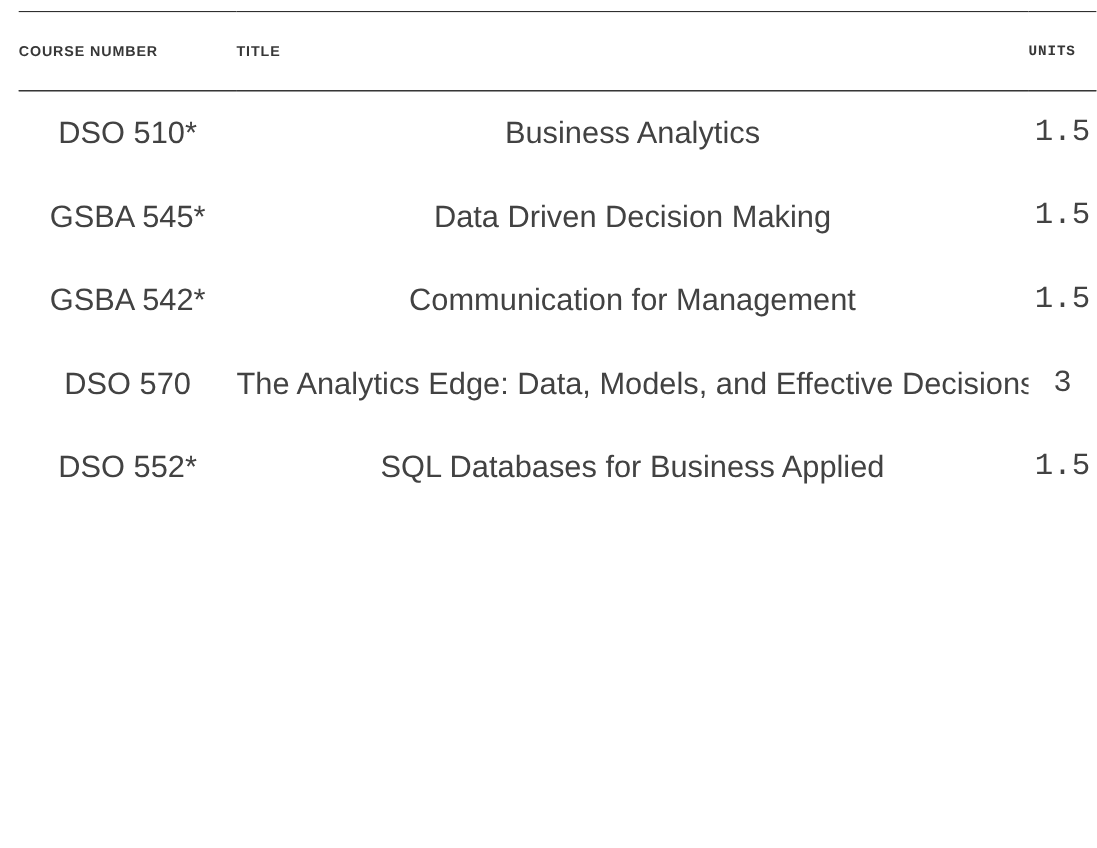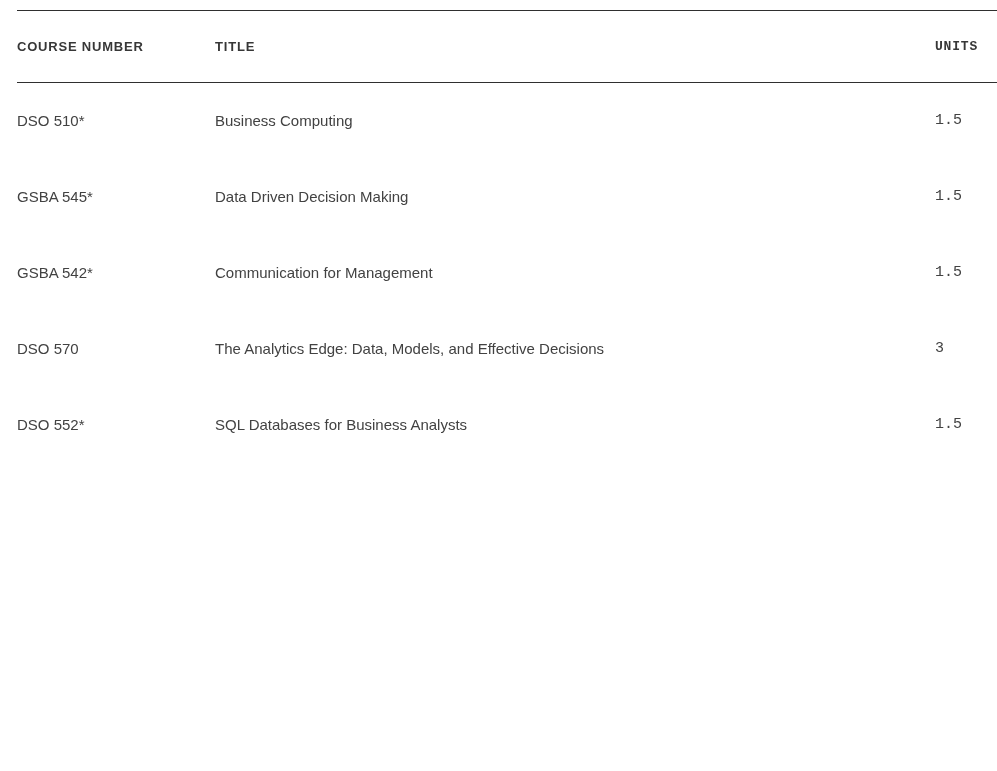--- a/index.html
+++ b/index.html
@@ -33,23 +33,23 @@
     font-size: 13px;
     font-weight: 700;
     letter-spacing: 0.8px;
     color: var(--header-text, #373737);
     padding: 0;
   }
   tbody tr {
     height: 76px;
   }
   td {
-    text-align: left;
+    text-align: center;
     vertical-align: middle;
-    font-size: 15px;
+    font-size: 28px;
     font-weight: 400;
     color: var(--text, #424242);
     padding: 0;
     white-space: nowrap;
     overflow: hidden;
   }
   .col-number { width: 198px; }
   .col-title  { width: auto; }
   .col-units  { width: 62px; font-family: Liberation Mono, monospace; }
 </style>
@@ -61,21 +61,21 @@
     <thead>
       <tr>
         <th class="col-number">COURSE NUMBER</th>
         <th class="col-title">TITLE</th>
         <th class="col-units">UNITS</th>
       </tr>
     </thead>
     <tbody id="course-rows">
   <tr>
     <td class="col-number">DSO 510*</td>
-    <td class="col-title">Business Computing</td>
+    <td class="col-title">Business Analytics</td>
     <td class="col-units">1.5</td>
   </tr>
 
   <tr>
     <td class="col-number">GSBA 545*</td>
     <td class="col-title">Data Driven Decision Making</td>
     <td class="col-units">1.5</td>
   </tr>
 
   <tr>
@@ -88,19 +88,19 @@
 
   <tr>
     <td class="col-number">DSO 570</td>
     <td class="col-title">The Analytics Edge: Data, Models, and Effective Decisions</td>
     <td class="col-units">3</td>
   </tr>
 
 
   <tr>
     <td class="col-number">DSO 552*</td>
-    <td class="col-title">SQL Databases for Business Analysts</td>
+    <td class="col-title">SQL Databases for Business Applied</td>
     <td class="col-units">1.5</td>
   </tr>
 
 </tbody>
   </table>
 </div>
 
 </body></html>

